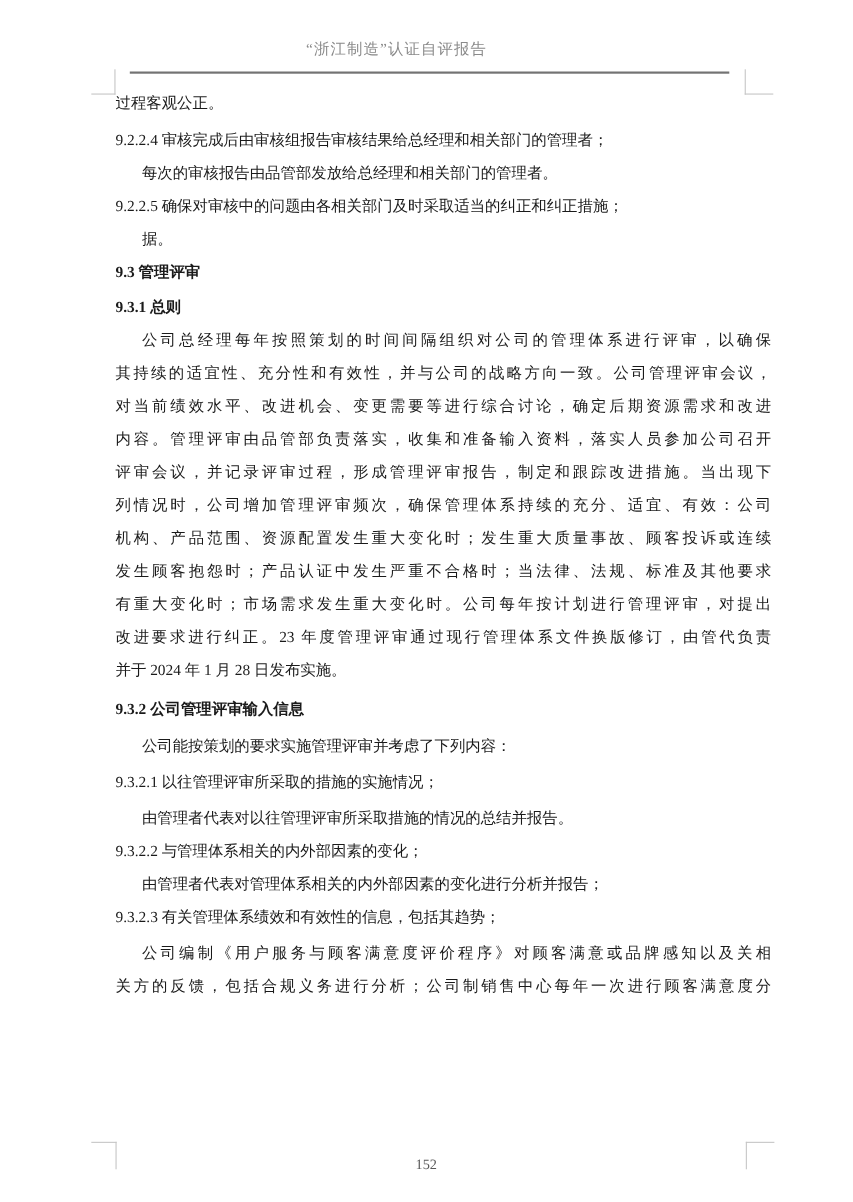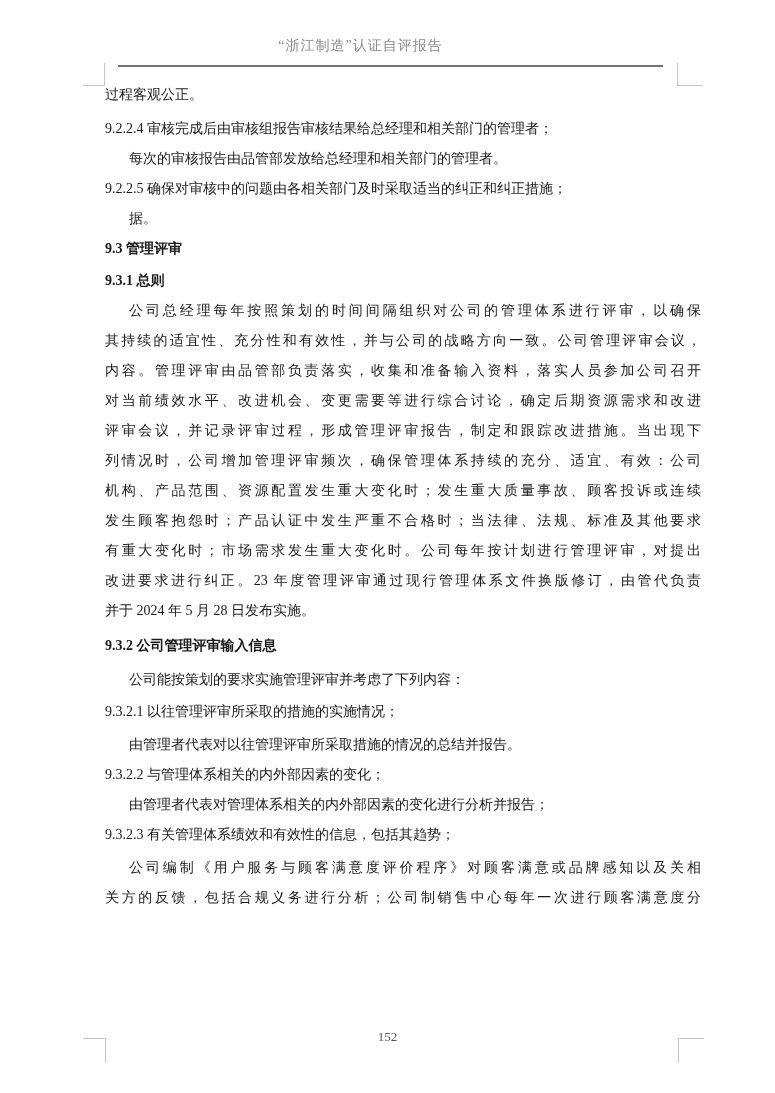--- a/index.html
+++ b/index.html
@@ -54,21 +54,21 @@
   .para:nth-child(2){margin-top:4px;}
   .para:nth-child(7){margin-top:2px;}
   .para:nth-child(9){margin-top:4px;line-height:31px;}
   .para:nth-child(10){margin-top:4px;}
   .para:nth-child(11){margin-top:2px;}
   .para:nth-child(12){margin-top:3px;}
   .para:nth-child(16){margin-top:3px;}
   .para:nth-child(18){margin-top:2px;}
   
   .page-number{
-    position:absolute;top:1028px;left:0;width:775px;
+    position:absolute;top:1050px;left:0;width:775px;
     text-align:center;
     font-size:13px;line-height:18px;
     color:var(--page-number);
   }
 </style>
 </head>
 <body>
 
 <div class="page">
 
@@ -99,29 +99,29 @@
       </p>
       <p class="para heading">
         <span class="line">9.3 管理评审</span>
       </p>
       <p class="para heading">
         <span class="line">9.3.1 总则</span>
       </p>
       <p class="para text-indent">
         <span class="line fill">公司总经理每年按照策划的时间间隔组织对公司的管理体系进行评审，以确保</span>
         <span class="line fill">其持续的适宜性、充分性和有效性，并与公司的战略方向一致。公司管理评审会议，</span>
+        <span class="line fill">对当前绩效水平、改进机会、变更需要等进行综合讨论，确定后期资源需求和改进</span>
         <span class="line fill">内容。管理评审由品管部负责落实，收集和准备输入资料，落实人员参加公司召开</span>
-        <span class="line fill">对当前绩效水平、改进机会、变更需要等进行综合讨论，确定后期资源需求和改进</span>
         <span class="line fill">评审会议，并记录评审过程，形成管理评审报告，制定和跟踪改进措施。当出现下</span>
         <span class="line fill">列情况时，公司增加管理评审频次，确保管理体系持续的充分、适宜、有效：公司</span>
         <span class="line fill">机构、产品范围、资源配置发生重大变化时；发生重大质量事故、顾客投诉或连续</span>
         <span class="line fill">发生顾客抱怨时；产品认证中发生严重不合格时；当法律、法规、标准及其他要求</span>
         <span class="line fill">有重大变化时；市场需求发生重大变化时。公司每年按计划进行管理评审，对提出</span>
         <span class="line fill">改进要求进行纠正。23 年度管理评审通过现行管理体系文件换版修订，由管代负责</span>
-        <span class="line">并于 2024 年 5 月 28 日发布实施。</span>
+        <span class="line">并于 2024 年 1 月 28 日发布实施。</span>
       </p>
       <p class="para heading">
         <span class="line">9.3.2 公司管理评审输入信息</span>
       </p>
       <p class="para text-indent">
         <span class="line">公司能按策划的要求实施管理评审并考虑了下列内容：</span>
       </p>
       <p class="para clause">
         <span class="line">9.3.2.1 以往管理评审所采取的措施的实施情况；</span>
       </p>

